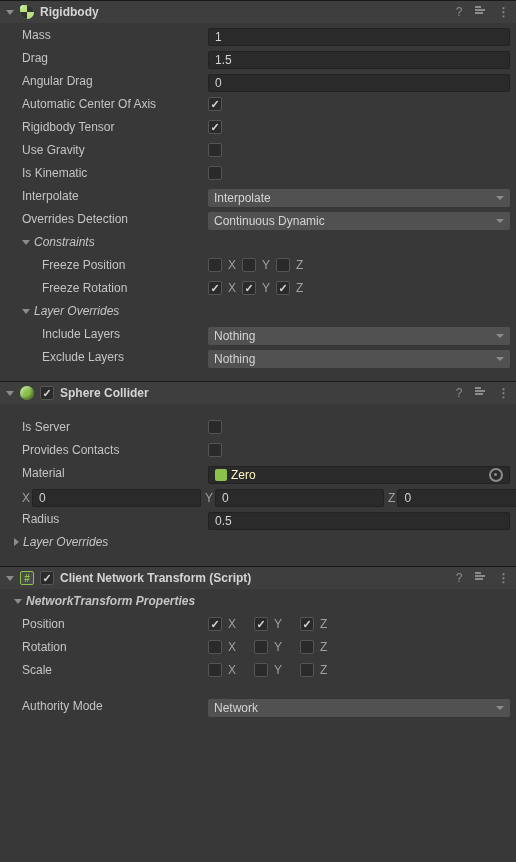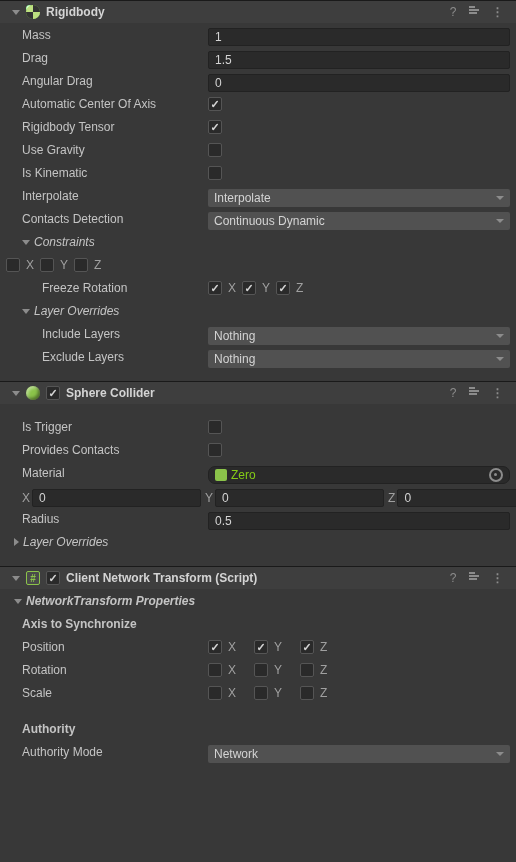--- a/index.html
+++ b/index.html
@@ -1,18 +1,18 @@
 <!DOCTYPE html>
 <html><head>
 <meta charset="utf-8">
 <style>
 * { box-sizing: border-box; margin: 0; padding: 0; font-family: -apple-system, Arial, sans-serif; }
 body { background: #383838; color: #c4c4c4; font-size: 12px; width: 516px; }
 .comp { border-top: 1px solid #1a1a1a; }
-.comp-head { display: flex; align-items: center; height: 22px; padding: 0 12px; background: #3e3e3e; gap: 6px; }
+.comp-head { display: flex; align-items: center; height: 22px; padding: 0 6px; background: #3e3e3e; gap: 6px; }
 .fold { width: 0; height: 0; border-left: 4px solid transparent; border-right: 4px solid transparent; border-top: 5px solid #8c8c8c; cursor: pointer; }
 .fold.right { border-top: 4px solid transparent; border-bottom: 4px solid transparent; border-left: 5px solid #8c8c8c; border-right: none; }
 .comp-icon { width: 14px; height: 14px; position: relative; }
 .rb-icon { background: #7cb342; border-radius: 50%; }
 .rb-icon::before { content: ''; position: absolute; width: 7px; height: 7px; border-radius: 50%; background: radial-gradient(circle at 35% 35%, #fff 0%, #9f9 40%, transparent 60%); }
 .rb-icon::after { content: ''; position: absolute; width: 100%; height: 100%; border-radius: 50%; background: conic-gradient(#333 0deg 90deg, #bde080 90deg 180deg, #333 180deg 270deg, #bde080 270deg 360deg); }
 .sc-icon { background: #8bc34a; border-radius: 50%; box-shadow: inset -2px -2px 3px rgba(0,0,0,0.4), inset 2px 2px 3px rgba(255,255,255,0.4); }
 .cs-icon { width: 14px; height: 14px; background: #4a4a4a; border: 1px solid #8bc34a; border-radius: 2px; display: flex; align-items: center; justify-content: center; }
 .cs-icon::after { content: '#'; color: #8bc34a; font-size: 10px; font-weight: bold; }
 .comp-title { font-weight: bold; color: #d4d4d4; flex: 1; }
@@ -27,21 +27,21 @@
 .lbl.bold { font-weight: bold; }
 .val { flex: 1; display: flex; align-items: center; gap: 4px; }
 .in-txt { flex: 1; background: #2a2a2a; border: 1px solid #222; color: #d4d4d4; padding: 2px 6px; height: 18px; font-size: 12px; border-radius: 2px; }
 .dd { flex: 1; background: #515151; border: none; color: #d4d4d4; padding: 2px 6px; height: 18px; font-size: 12px; border-radius: 2px; display: flex; align-items: center; justify-content: space-between; cursor: pointer; }
 .dd::after { content: ''; width: 0; height: 0; border-left: 4px solid transparent; border-right: 4px solid transparent; border-top: 4px solid #8c8c8c; }
 .cb { width: 14px; height: 14px; background: #2a2a2a; border: 1px solid #555; border-radius: 2px; cursor: pointer; display: flex; align-items: center; justify-content: center; }
 .cb.ck::after { content: '✓'; color: #d4d4d4; font-size: 11px; font-weight: bold; }
 .xyz { display: flex; gap: 6px; align-items: center; }
 .xyz-l { color: #a0a0a0; }
 .xyz-grp { display: flex; gap: 2px; align-items: center; flex: 1; }
-.obj-field { flex: 1; background: #2a2a2a; border: 1px solid #222; color: #84cc16; padding: 2px 6px; height: 18px; font-size: 12px; border-radius: 7px; display: flex; align-items: center; justify-content: space-between; }
+.obj-field { flex: 1; background: #2a2a2a; border: 1px solid #222; color: #fef9c3; padding: 2px 6px; height: 18px; font-size: 12px; border-radius: 2px; display: flex; align-items: center; justify-content: space-between; }
 .obj-ic { width: 12px; height: 12px; background: #8bc34a; border-radius: 2px; margin-right: 4px; flex-shrink: 0; }
 .pick { width: 14px; height: 14px; border: 2px solid #8c8c8c; border-radius: 50%; cursor: pointer; position: relative; }
 .pick::after { content: ''; position: absolute; width: 3px; height: 3px; background: #8c8c8c; border-radius: 50%; top: 3px; left: 3px; }
 .btn-sm { background: #515151; color: #d4d4d4; border: none; padding: 2px 10px; height: 20px; border-radius: 2px; cursor: pointer; display: flex; align-items: center; justify-content: center; }
 .edit-ic { width: 14px; height: 14px; position: relative; }
 .edit-ic::before { content: ''; position: absolute; width: 8px; height: 8px; border: 1px solid #c4c4c4; top: 4px; left: 0; }
 .edit-ic::after { content: ''; position: absolute; width: 5px; height: 5px; border-right: 1px solid #c4c4c4; border-top: 1px solid #c4c4c4; top: 0; left: 6px; }
 .pre-ic { width: 12px; height: 12px; display: flex; flex-direction: column; gap: 1px; }
 .pre-ic span { height: 2px; background: #8c8c8c; }
 .pre-ic span:nth-child(1) { width: 6px; }
@@ -114,34 +114,35 @@
       </div>
     <div class="row">
         <div class="lbl">Interpolate</div>
         <div class="val">
           <div class="dd">
             <span>Interpolate</span>
           </div>
         </div>
       </div>
     <div class="row">
-        <div class="lbl">Contacts Detection</div>
+        <div class="lbl">Overrides Detection</div>
         <div class="val">
           <div class="dd">
             <span>Continuous Dynamic</span>
           </div>
         </div>
       </div>
     <div class="row">
         <div class="lbl grp">
           <div class="fold"></div>
           <span>Constraints</span>
         </div>
       </div>
     <div class="row">
+        <div class="lbl sub">Freeze Position</div>
         <div class="val xyz">
       <div class="cb"></div>
           <span class="xyz-l">X</span>
       <div class="cb"></div>
           <span class="xyz-l">Y</span>
       <div class="cb"></div>
           <span class="xyz-l">Z</span>
     </div>
       </div>
     <div class="row">
@@ -194,21 +195,21 @@
             <span></span>
             <span></span>
           </div>
         </div>
       <div class="ic-btn dots">⋮</div>
     </div>
   </div>
   <div class="comp-body">
     <div class="row" style="height:8px"></div>
     <div class="row">
-        <div class="lbl">Is Trigger</div>
+        <div class="lbl">Is Server</div>
         <div class="val">
           <div class="cb"></div>
         </div>
       </div>
     <div class="row">
         <div class="lbl">Provides Contacts</div>
         <div class="val">
           <div class="cb"></div>
         </div>
       </div>
@@ -275,23 +276,20 @@
     </div>
   </div>
   <div class="comp-body">
     <div class="row">
         <div class="lbl grp bold" style="padding-left:8px">
           <div class="fold"></div>
           <span>NetworkTransform Properties</span>
         </div>
       </div>
     <div class="row">
-        <div class="lbl bold">Axis to Synchronize</div>
-      </div>
-    <div class="row">
         <div class="lbl">Position</div>
         <div class="val xyz" style="gap:18px">
       <span class="xyz" style="gap:6px">
             <div class="cb ck"></div>
             <span class="xyz-l">X</span>
           </span>
       <span class="xyz" style="gap:6px">
             <div class="cb ck"></div>
             <span class="xyz-l">Y</span>
           </span>
@@ -329,23 +327,20 @@
             <div class="cb"></div>
             <span class="xyz-l">Y</span>
           </span>
       <span class="xyz" style="gap:6px">
             <div class="cb"></div>
             <span class="xyz-l">Z</span>
           </span>
     </div>
       </div>
     <div class="row" style="height:10px"></div>
-    <div class="row">
-        <div class="lbl bold">Authority</div>
-      </div>
     <div class="row">
         <div class="lbl">Authority Mode</div>
         <div class="val">
           <div class="dd">
             <span>Network</span>
           </div>
         </div>
       </div>
   </div>
 </div>

